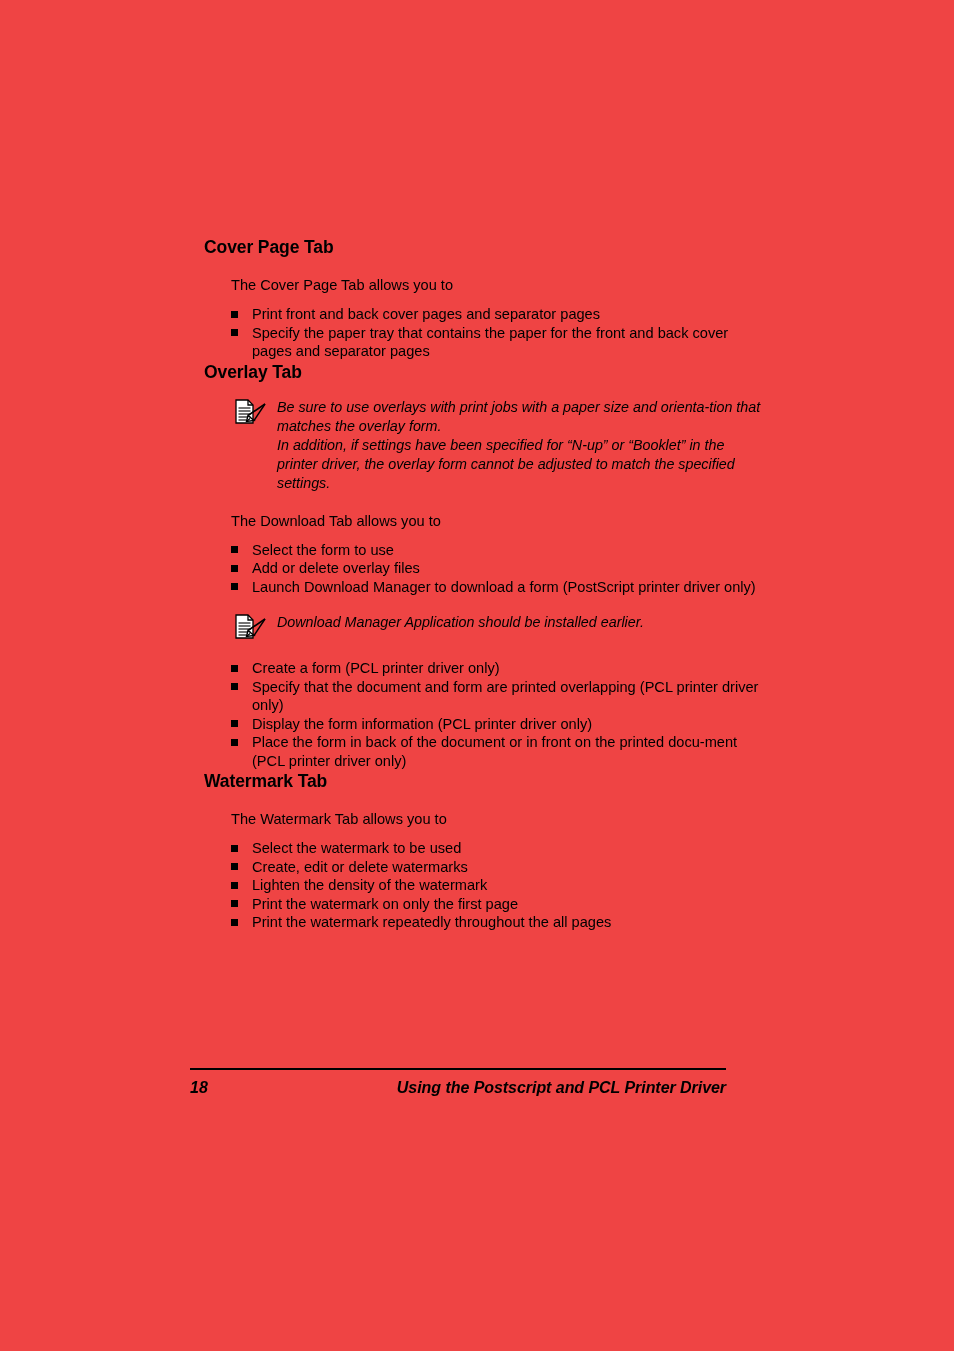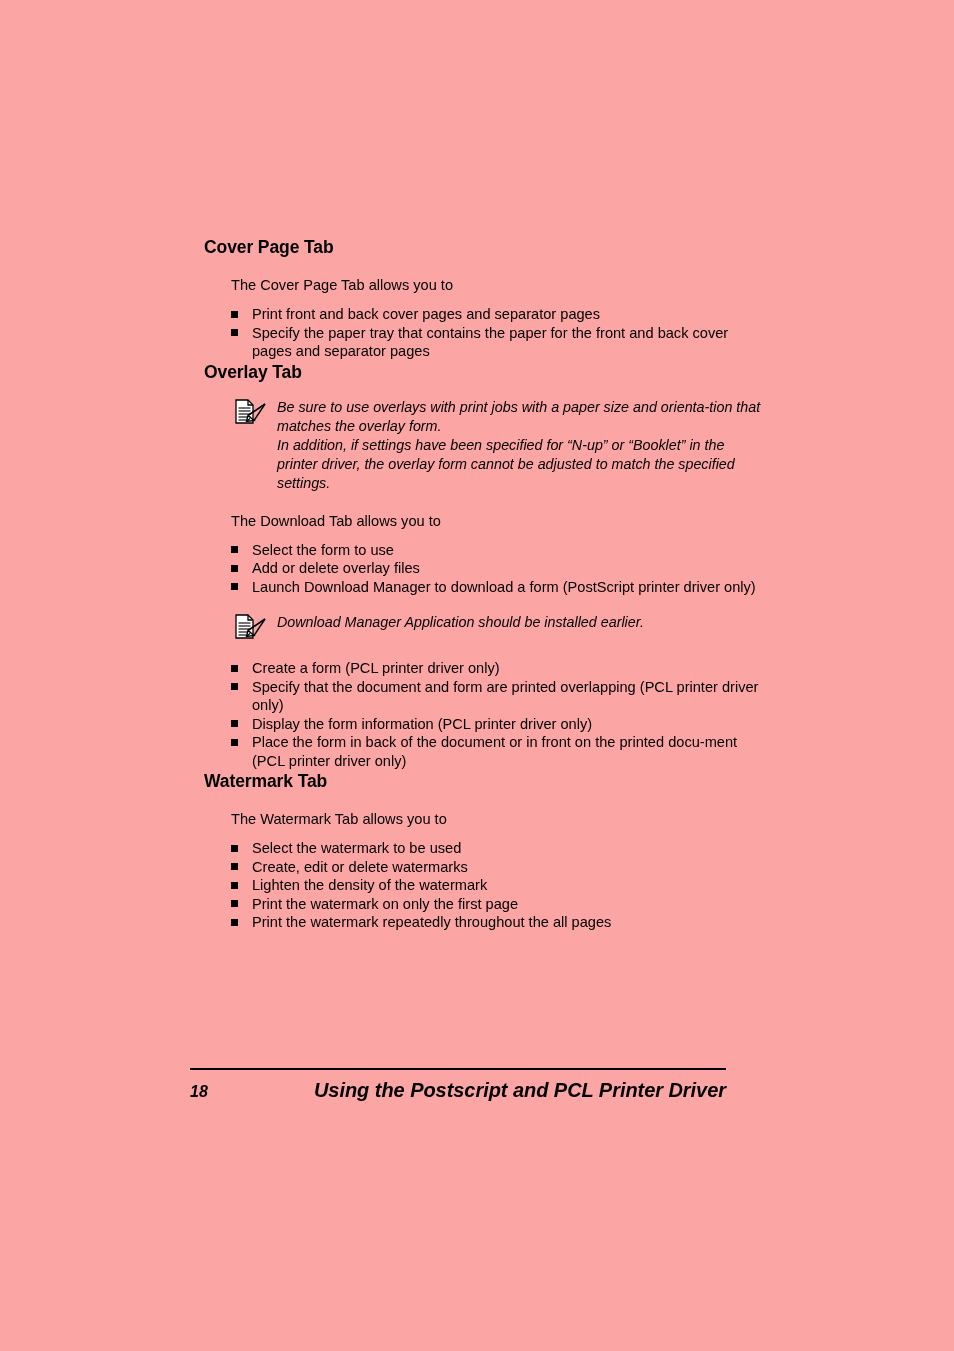--- a/index.html
+++ b/index.html
@@ -15,21 +15,21 @@
     color: #000000;
     -webkit-font-smoothing: antialiased;
   }
 
   .page {
     position: absolute;
     left: 0;
     top: 0;
     width: 954px;
     height: 1351px;
-    background: #fca5a5;
+    background: #ef4444;
   }
 
   .content {
     position: absolute;
     left: 204px;
     top: 236px;
     width: 560px;
   }
 
   
@@ -127,21 +127,21 @@
     justify-content: space-between;
     margin-top: 9px;
   }
   .footer .pagenum {
     font-size: 16px;
     font-style: italic;
     font-weight: bold;
     color: #000000;
   }
   .footer .ftitle {
-    font-size: 20px;
+    font-size: 16px;
     font-style: italic;
     font-weight: bold;
     color: #000000;
     letter-spacing: -0.05px;
   }
 </style>
 </head>
 <body>
 
 <div class="page">

